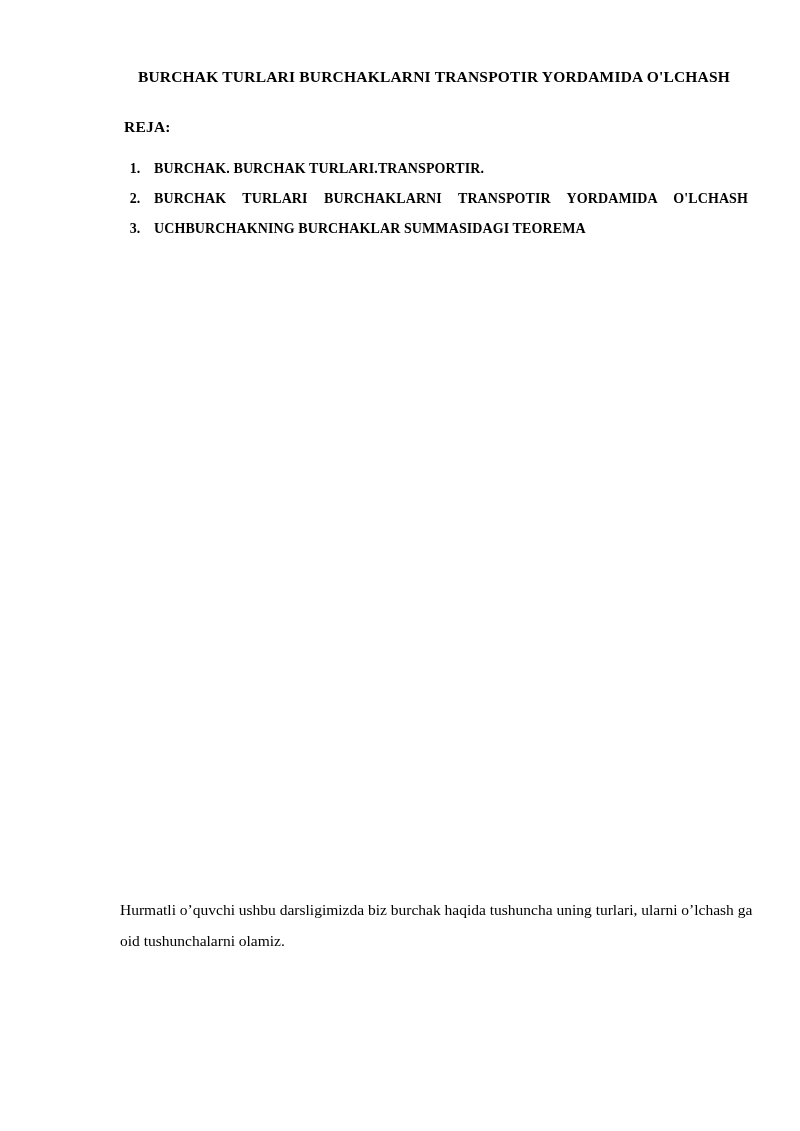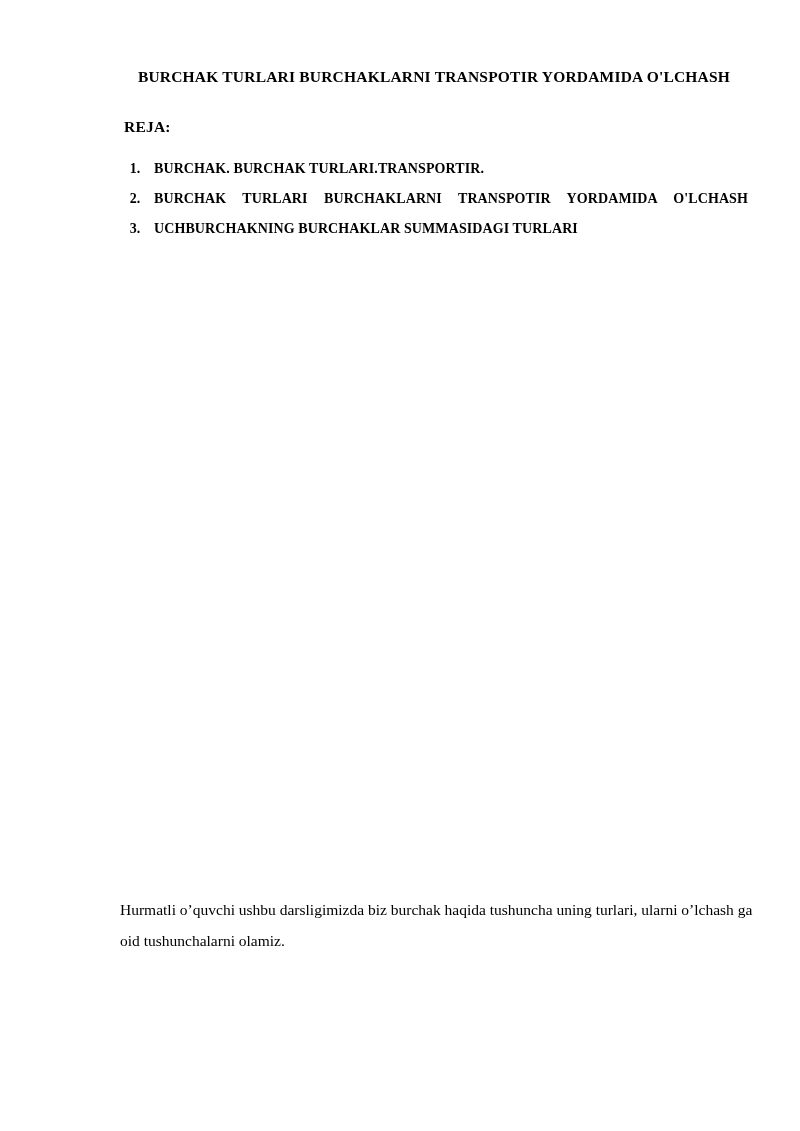--- a/index.html
+++ b/index.html
@@ -86,21 +86,21 @@
   <div class="reja-heading">REJA:</div>
 
   <ol class="reja-list">
     <li>
         <span class="item-text">BURCHAK. BURCHAK TURLARI.TRANSPORTIR.</span>
       </li>
     <li class="justify">
         <span class="item-text">BURCHAK TURLARI BURCHAKLARNI TRANSPOTIR YORDAMIDA O'LCHASH</span>
       </li>
     <li>
-        <span class="item-text">UCHBURCHAKNING BURCHAKLAR SUMMASIDAGI TURLARI</span>
+        <span class="item-text">UCHBURCHAKNING BURCHAKLAR SUMMASIDAGI TEOREMA</span>
       </li>
   </ol>
 
   <div class="spacer"></div>
 
   <p class="body-paragraph">Hurmatli o’quvchi ushbu darsligimizda biz burchak haqida tushuncha uning turlari, ularni o’lchash ga oid tushunchalarni olamiz.</p>
 
 </div>
 
 </body></html>

